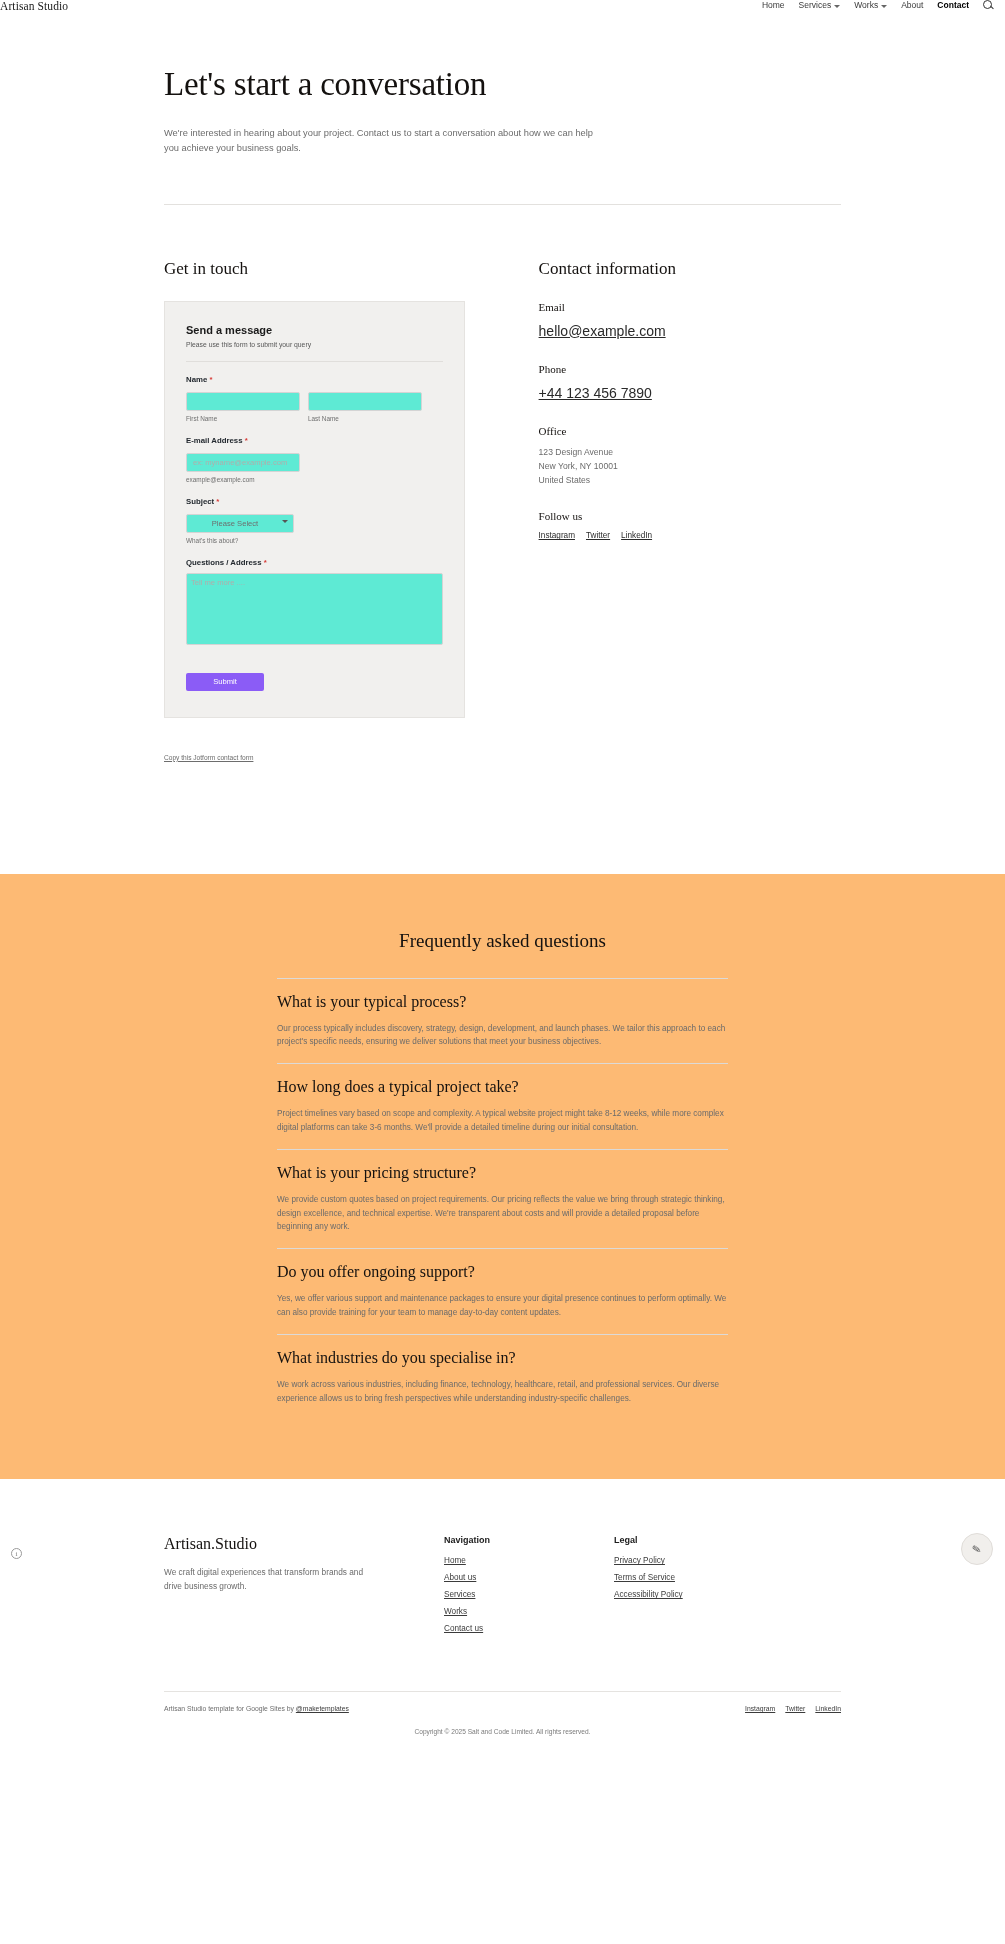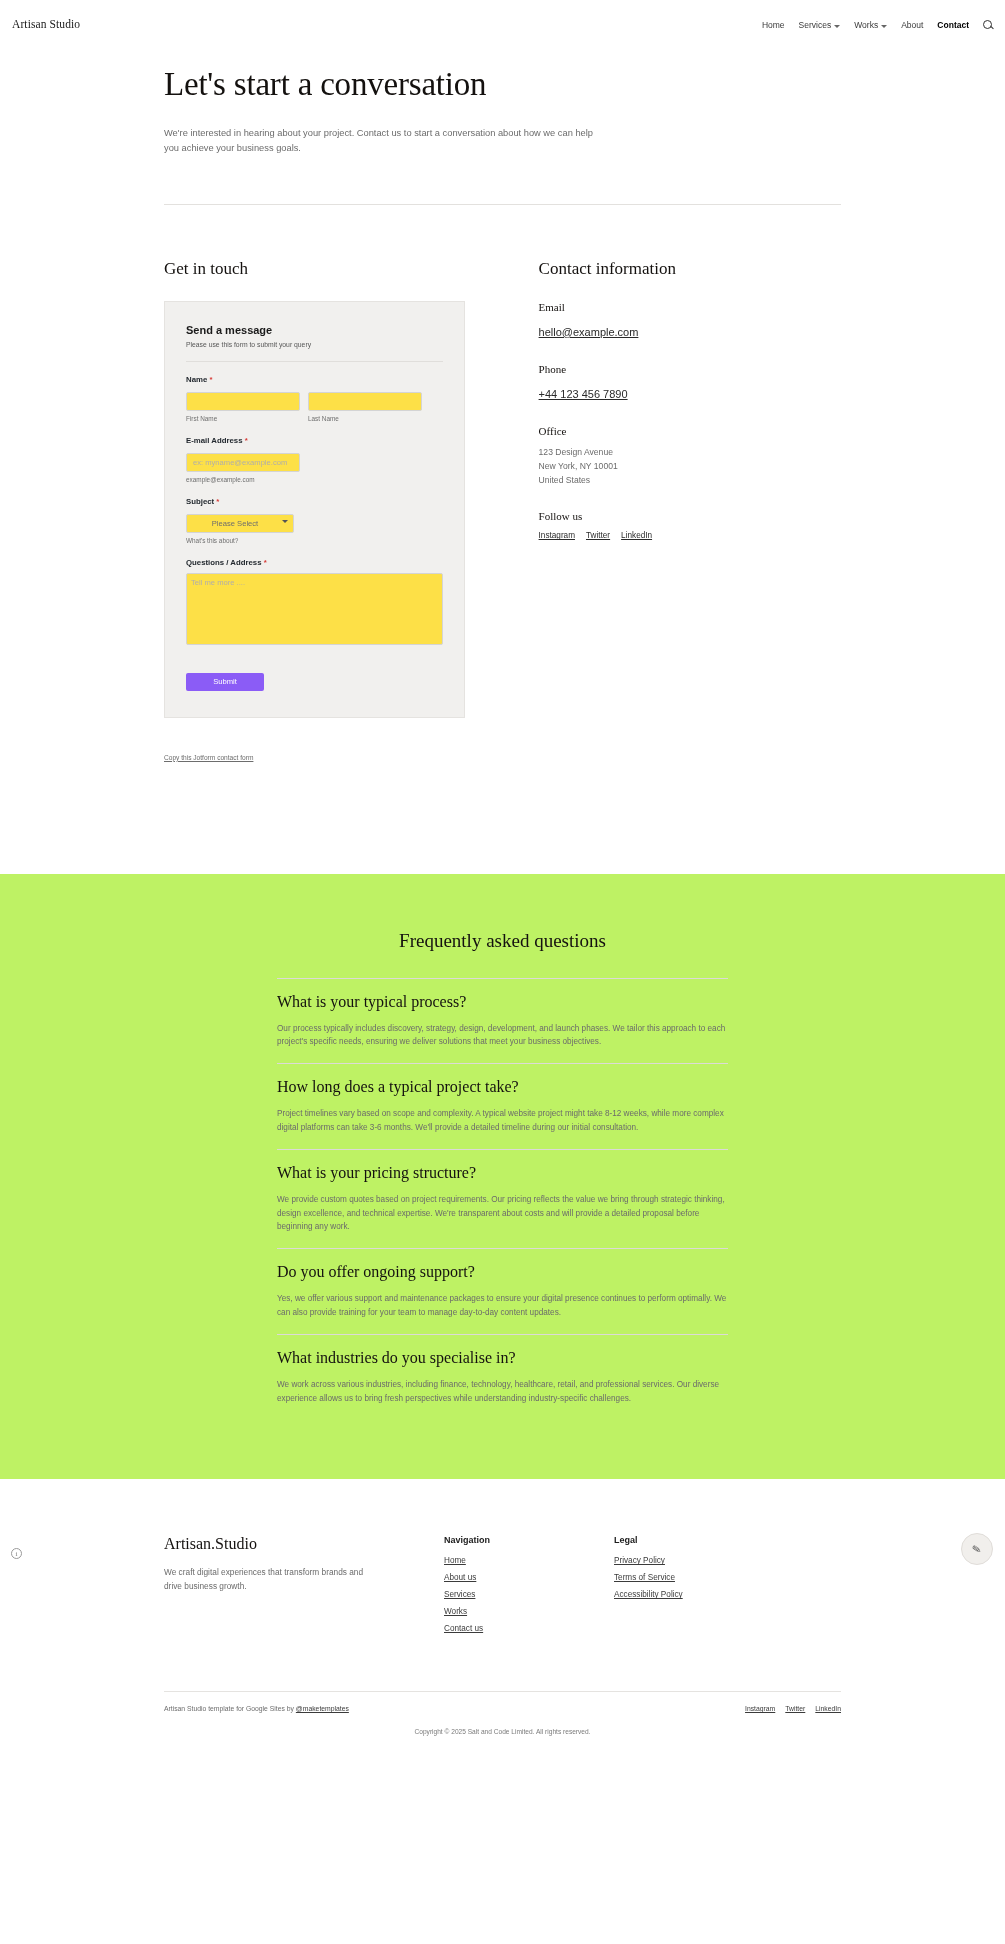--- a/index.html
+++ b/index.html
@@ -9,23 +9,23 @@
     background: #ffffff;
     font-family: "Liberation Sans", sans-serif;
     color: #1a1a1a;
     -webkit-font-smoothing: antialiased;
   }
 
   
   .site-header {
     height: 30px;
     display: flex;
-    align-items: flex-end;
+    align-items: flex-start;
     justify-content: space-between;
-    padding: 0 12px 0 12px;
+    padding: 0 12px 0 0;
     background: #fff;
   }
   .brand {
     font-family: "Liberation Serif", serif;
     font-size: 11.5px;
     letter-spacing: .1px;
     color: #1a1a1a;
   }
   .nav {
     display: flex;
@@ -122,21 +122,21 @@
     color: #23292f;
     margin-bottom: 6px;
     display: block;
   }
   .req { color: #d73a36; font-weight: bold; }
   .name-row { display: flex; gap: 8px; }
   .name-col { width: 114px; }
   input.txt, select.sel, textarea.ta {
     width: 114px;
     height: 19px;
-    background: #fde047;
+    background: #5eead4;
     border: 1px solid #d4d4d4;
     border-radius: 2px;
     font-family: "Liberation Sans", sans-serif;
     font-size: 7.6px;
     color: #2c2c2c;
     padding: 0 6px;
     outline: none;
   }
   input.txt::placeholder, textarea.ta::placeholder { color: #b0aeab; }
   .hint { font-size: 6.4px; color: #6f6f6f; margin-top: 4px; }
@@ -181,32 +181,32 @@
   
   .ci-block { margin-bottom: 23px; }
   .ci-h {
     font-family: "Liberation Serif", serif;
     font-size: 11px;
     font-weight: 400;
     margin: 0 0 9px 0;
     color: #14110f;
   }
   .ci-link {
-    font-size: 11px;
+    font-size: 14px;
     color: #2a2a2a;
     text-decoration: underline;
     margin-top: 33px;
   }
   .ci-line { font-size: 8.6px; color: #6b6b6b; line-height: 1.62; }
   .social-row { display: flex; gap: 11px; }
   .social-row a { font-size: 8.2px; color: #2a2a2a; text-decoration: underline; }
 
   
   .faq-section {
-    background: #bef264;
+    background: #fdba74;
     margin-top: 110px;
     padding: 56px 0 60px 0;
   }
   .faq-title {
     font-family: "Liberation Serif", serif;
     font-weight: 400;
     font-size: 19px;
     text-align: center;
     margin: 0 0 26px 0;
     color: #14110f;

